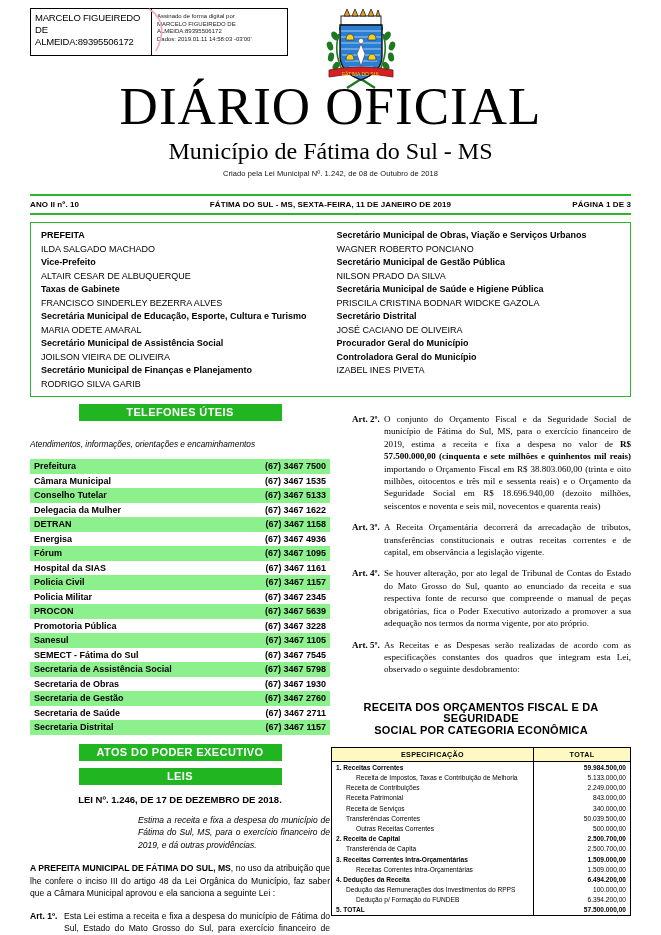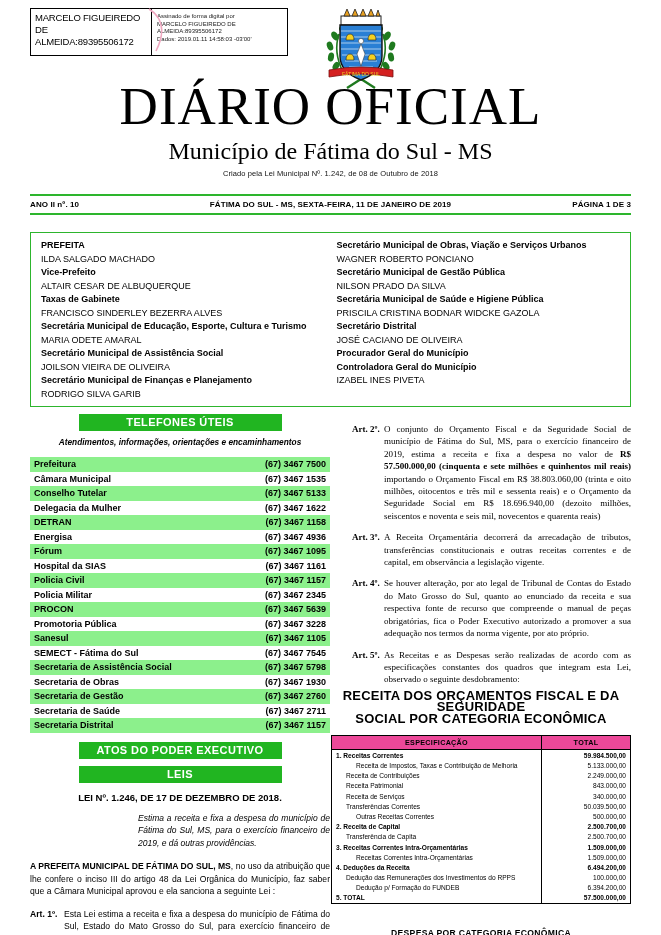--- a/index.html
+++ b/index.html
@@ -28,37 +28,37 @@
   .do-law{font-size:7.5px;letter-spacing:0.1px;margin-top:3px;color:#111;}
 
   
   .datebar{margin-top:16px;border-top:2px solid #2db52d;border-bottom:2px solid #2db52d;
            height:17px;display:flex;align-items:center;font-size:8px;font-weight:bold;letter-spacing:0.1px;}
   .datebar .l{width:150px;text-align:left;}
   .datebar .c{flex:1;text-align:center;}
   .datebar .r{width:150px;text-align:right;}
 
   
-  .officials{margin-top:17px;border:1.6px solid #2db52d;display:flex;padding:6px 0 5px 0;justify-content:flex-end;}
+  .officials{margin-top:7px;border:1.6px solid #2db52d;display:flex;padding:6px 0 5px 0;justify-content:flex-end;}
   .off-col{width:50%;box-sizing:border-box;padding:0 8px 0 10px;}
   .off-col.right{padding-left:6px;}
   .off-role{font-size:9px;font-weight:bold;line-height:13.5px;}
   .off-name{font-size:9px;font-weight:400;line-height:13.5px;}
 
   
   .cols{display:flex;margin-top:7px;}
   .colL{width:300px;}
   .colGap{width:1px;}
   .colR{width:300px;margin-left:0px;}
 
   
   .sec-head{background:#21b521;color:#fff;text-align:center;font-size:11px;font-weight:bold;
             letter-spacing:0.4px;padding:2px 0 3px 0;}
   .sec-head.narrow{width:203px;margin:0 auto;}
-  .sec-sub{font-size:8.3px;font-style:italic;font-weight:bold;text-align:center;margin-top:6px;}
+  .sec-sub{font-size:8.3px;font-style:italic;font-weight:normal;margin-top:18px;}
 
   
   .phones{margin-top:10px;width:100%;border-collapse:collapse;}
   .phones td{font-size:9px;font-weight:bold;padding:1px 2px 1px 4px;line-height:12.5px;}
   .phones td.num{text-align:right;padding-right:4px;}
   .phones tr.alt td{background:#8cf08c;}
 
   
   .lei-no{text-align:center;font-size:9.5px;font-weight:bold;margin-top:9px;}
   .ementa{font-size:8.5px;font-style:italic;line-height:12.5px;text-align:justify;
@@ -70,24 +70,24 @@
   .art .lbl{font-weight:bold;width:34px;flex:none;}
   .art .txt{flex:1;text-align:justify;}
 
   
   .sart{display:flex;margin-top:9px;font-family:"Liberation Serif", serif;font-size:9px;line-height:12.4px;}
   .sart .lbl{font-weight:bold;width:32px;flex:none;margin-left:21px;}
   .sart .txt{flex:1;text-align:justify;}
   .sart .txt b{font-weight:bold;}
 
   
-  .tbl-title{text-align:center;font-size:13px;font-weight:bold;line-height:11.5px;margin-top:4px;letter-spacing:0.2px;}
+  .tbl-title{text-align:center;font-size:11px;font-weight:bold;line-height:11.5px;margin-top:26px;letter-spacing:0.2px;}
   .budget{margin-top:11px;width:100%;border-collapse:collapse;border:1px solid #000;}
-  .budget th{background:#ec4899;border:1px solid #000;font-size:7.2px;font-weight:bold;
-             padding:2px 0;text-align:center;letter-spacing:0.3px;}
+  .budget th{background:#fef9c3;border:1px solid #000;font-size:7.2px;font-weight:bold;
+             padding:2px 8px;text-align:center;letter-spacing:0.3px;}
   .budget td{border-left:1px solid #000;border-right:1px solid #000;font-size:6.6px;
              padding:0.6px 4px;line-height:9px;}
   .budget td.val{text-align:right;width:80px;}
   .budget tr.b td{font-weight:bold;}
   .budget td.ind1{padding-left:14px;}
   .budget td.ind2{padding-left:24px;}
   .budget tr.last td{border-bottom:1px solid #000;}
 
   .desp-title{text-align:center;font-size:8.6px;font-weight:bold;margin-top:24px;letter-spacing:0.3px;}
 </style>

